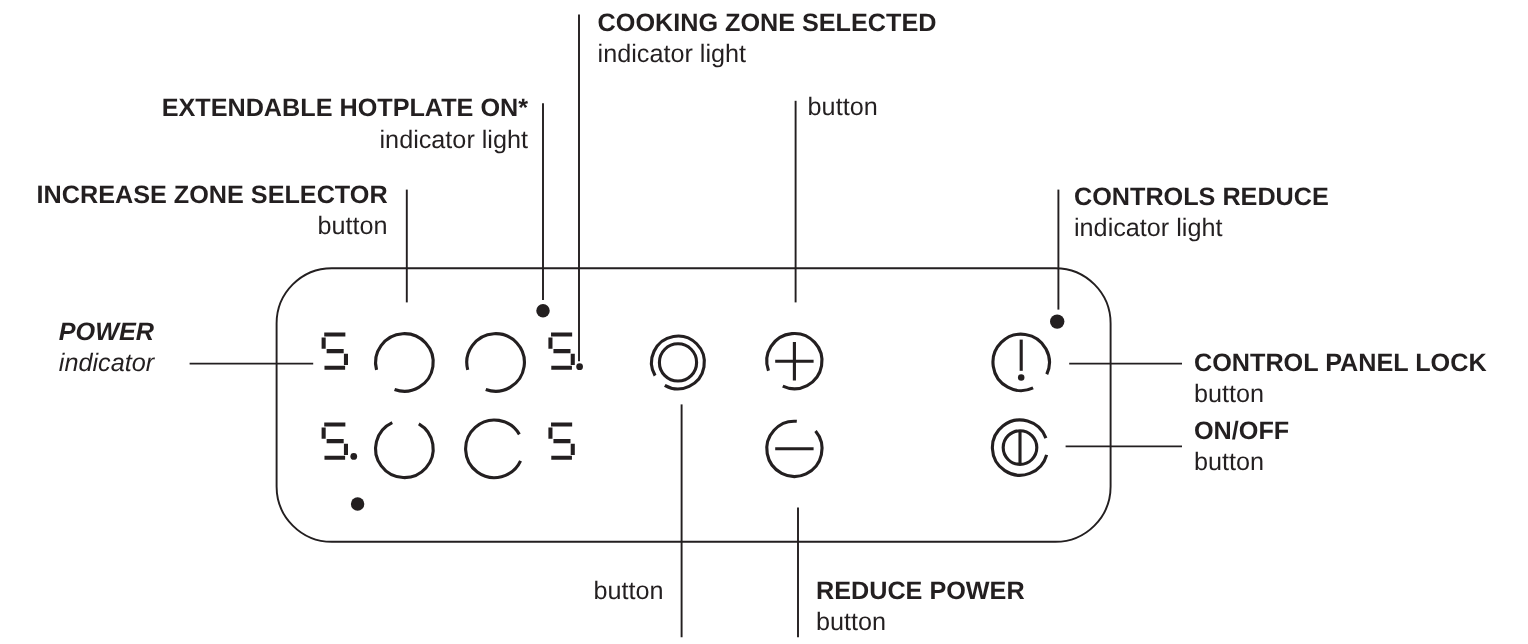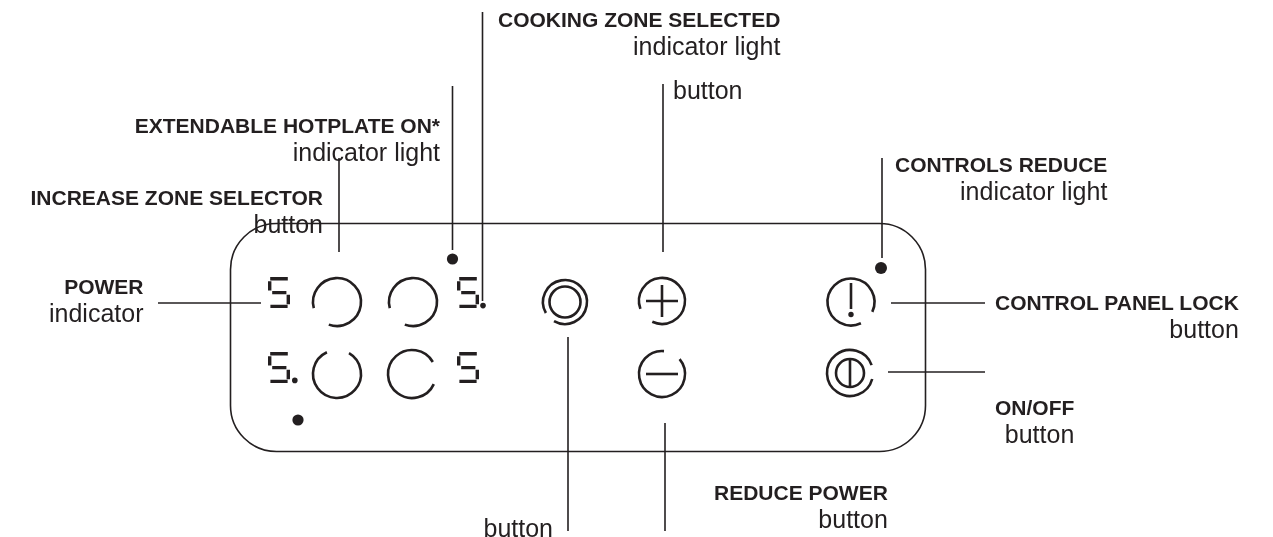--- a/index.html
+++ b/index.html
@@ -1,24 +1,24 @@
 <!DOCTYPE html>
 <html><head>
 <meta charset="utf-8">
 <style>
   html,body { margin:0; padding:0; background:#ffffff; }
   .stage {
     position:relative; width:1273px; height:537px; background:#ffffff;
     font-family:"Liberation Sans", sans-serif; color:#231f20; overflow:hidden;
   }
   .art { position:absolute; left:0; top:0; }
-  .callout { position:absolute; line-height:26px; white-space:nowrap;text-align:right; }
+  .callout { position:absolute; line-height:26px; white-space:nowrap; }
   .callout .t { display:block; font-weight:bold; font-size:21px; }
-  .callout .s { display:block; font-size:25px; }
-  .ra { text-align:right;margin-top:35px; }
+  .callout .s { display:block; font-size:21px; }
+  .ra { text-align:right; }
 </style>
 </head>
 <body>
 
 <div class="stage">
 
   <svg class="art" width="1273" height="537" viewBox="0 0 1273 537" fill="none" stroke="#231f20" stroke-width="1.6">
 
     <rect x="230.5" y="223.5" width="695" height="228" rx="46" ry="46"></rect>
 
@@ -86,21 +86,21 @@
       <path d="M850 360 V386"></path>
     </g>
 
     <g fill="#231f20" stroke="none">
       <circle cx="452.5" cy="259" r="5.6"></circle>
       <circle cx="881" cy="268" r="6"></circle>
       <circle cx="298" cy="420" r="5.6"></circle>
     </g>
   </svg>
 
-  <div class="callout" style="left:49px; top:274px;">
+  <div class="callout" style="left:49px; top:264px;font-style:italic;">
     <span class="t">POWER</span>
     <span class="s">indicator</span>
   </div>
 
   <div class="callout ra" style="right:950px; top:150px;">
     <span class="t">INCREASE ZONE SELECTOR</span>
     <span class="s">button</span>
   </div>
 
   <div class="callout ra" style="right:833px; top:78px;">
@@ -120,27 +120,27 @@
   <div class="callout" style="left:895px; top:152px;">
     <span class="t">CONTROLS REDUCE</span>
     <span class="s">indicator light</span>
   </div>
 
   <div class="callout" style="left:995px; top:277px;margin-top:13px;">
     <span class="t">CONTROL PANEL LOCK</span>
     <span class="s">button</span>
   </div>
 
-  <div class="callout" style="left:995px; top:347px;margin-top:48px;">
+  <div class="callout" style="left:995px; top:347px;">
     <span class="t">ON/OFF</span>
     <span class="s">button</span>
   </div>
 
   <div class="callout ra" style="right:720px; top:480px;">
     <span class="s">button</span>
   </div>
 
-  <div class="callout" style="left:680px; top:480px;margin-left:34px;">
+  <div class="callout" style="left:680px; top:480px;">
     <span class="t">REDUCE POWER</span>
     <span class="s">button</span>
   </div>
 
 </div>
 
 </body></html>

